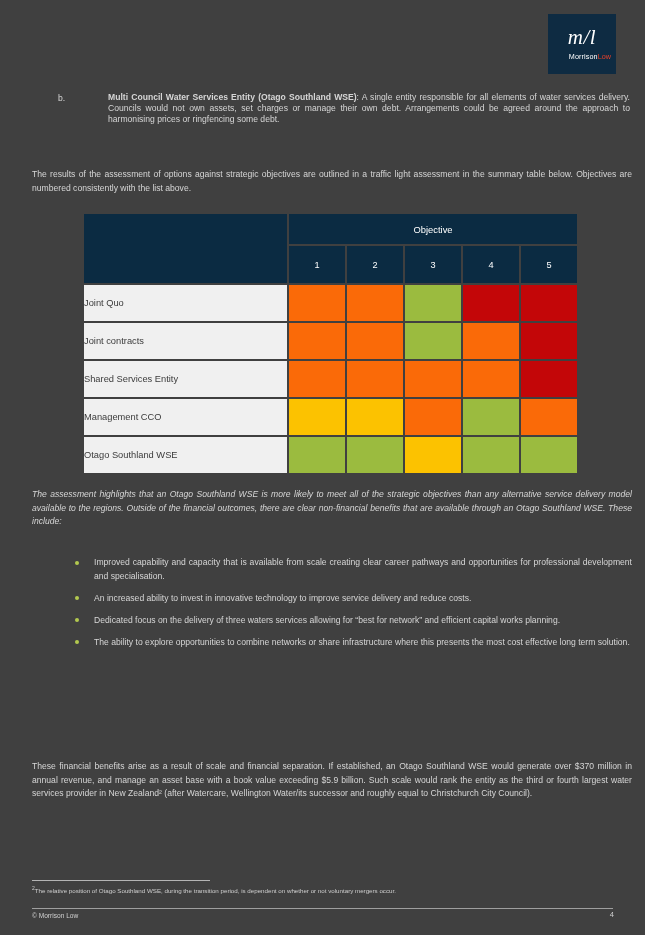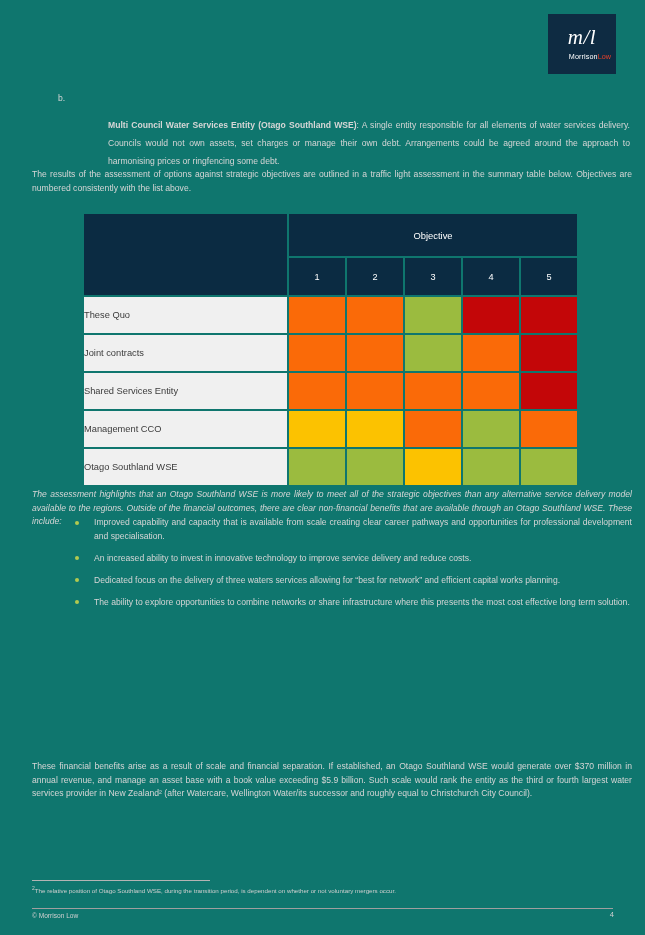--- a/index.html
+++ b/index.html
@@ -7,21 +7,21 @@
   html, body {
     margin: 0; padding: 0;
     width: 645px; height: 935px;
     background: #8c8c8c;
     font-family: "Liberation Sans", sans-serif;
     overflow: hidden;
   }
   .page {
     position: relative;
     width: 645px; height: 935px;
-    background: #0f766e;
+    background: #404040;
   }
 
   
   .logo-box {
     position: absolute;
     left: 548px; top: 14px;
     width: 68px; height: 60px;
     background: #0e2b42;
     display: flex;
     flex-direction: column;
@@ -65,23 +65,22 @@
     left: 0; top: 0;
     width: 40px;
     color: #d6d6d6;
     font-size: 8.6px;
     line-height: 13.6px;
   }
   .numbered .body {
     margin-left: 50px;
     color: #d6d6d6;
     font-size: 8.6px;
-    line-height: 18px;
+    line-height: 11px;
     text-align: justify;
-    margin-top: 24px;
   }
   .numbered .body b { font-weight: bold; }
 
   .intro { left: 32px; top: 168px; width: 600px; }
 
   
   .tbl-wrap {
     position: absolute;
     left: 82px; top: 212px;
     width: 487px;
@@ -102,21 +101,21 @@
     font-size: 9.4px;
     font-weight: normal;
     text-align: center;
     vertical-align: middle;
     height: 24px;
   }
   .hdr-blank {
     background: #0b2b42;
     width: 203px;
   }
-  .hdr-obj { height: 42px; }
+  .hdr-obj { height: 30px; }
   .hdr-num { height: 37px; font-size: 9.2px; }
   .rowlbl {
     background: #f0f0f0;
     color: #3b3b3b;
     font-size: 9.3px;
     height: 36px;
     padding-left: 11px;
     text-align: left;
     vertical-align: middle;
   }
@@ -124,21 +123,21 @@
   .c-orange { background: #fa6a08; }
   .c-red    { background: #c30608; }
   .c-green  { background: #9bbb3f; }
   .c-yellow { background: #fcc200; }
 
   .assess { left: 32px; top: 488px; width: 600px; font-style: italic; }
 
   
   .bullets {
     position: absolute;
-    left: 32px; top: 516px;
+    left: 32px; top: 556px;
     width: 600px;
   }
   .bullet {
     position: relative;
     padding-left: 62px;
     margin-bottom: 8.5px;
     color: #d6d6d6;
     font-size: 8.6px;
     line-height: 13.6px;
     text-align: justify;
@@ -228,21 +227,21 @@
         <tr>
           <th class="hdr hdr-num">1</th>
           <th class="hdr hdr-num">2</th>
           <th class="hdr hdr-num">3</th>
           <th class="hdr hdr-num">4</th>
           <th class="hdr hdr-num">5</th>
         </tr>
       </thead>
       <tbody id="matrix-body">
           <tr>
-            <td class="rowlbl">These Quo</td>
+            <td class="rowlbl">Joint Quo</td>
             <td class="cell c-orange"></td>
             <td class="cell c-orange"></td>
             <td class="cell c-green"></td>
             <td class="cell c-red"></td>
             <td class="cell c-red"></td>
           </tr>
           <tr>
             <td class="rowlbl">Joint contracts</td>
             <td class="cell c-orange"></td>
             <td class="cell c-orange"></td>

